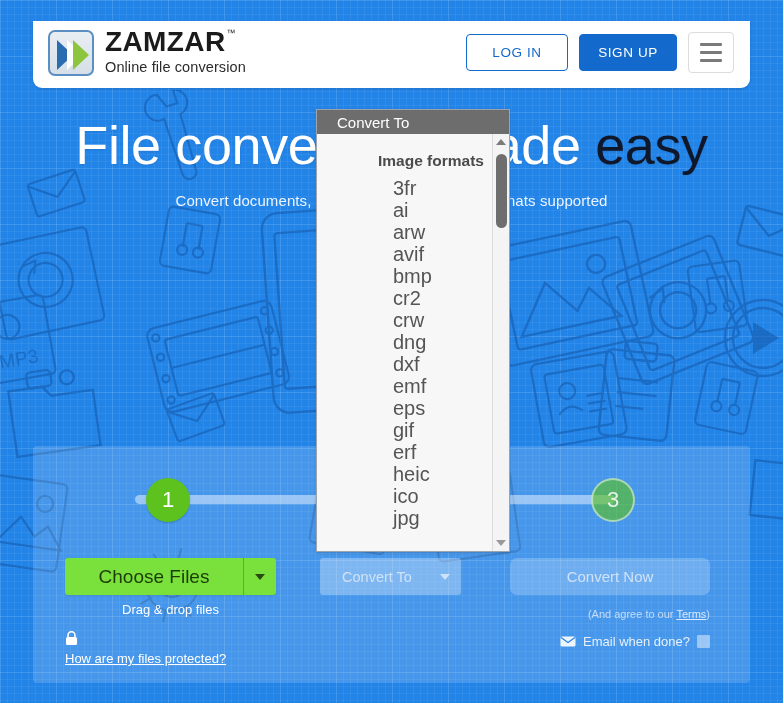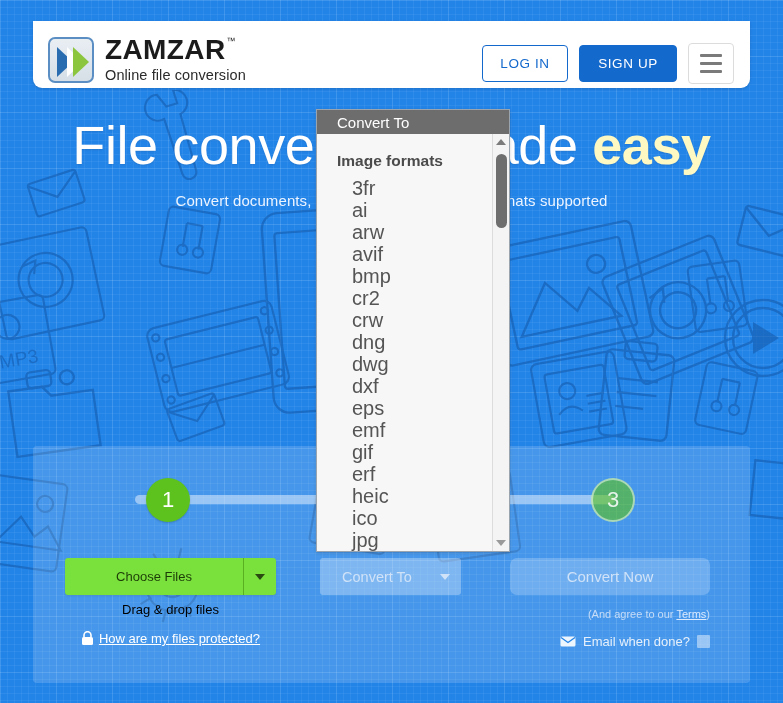--- a/index.html
+++ b/index.html
@@ -47,21 +47,21 @@
     position: absolute;
     left: 33px;
     top: 21px;
     width: 717px;
     height: 67px;
     background: #ffffff;
     border-bottom-left-radius: 9px;
     border-bottom-right-radius: 9px;
     box-shadow: 0 1px 3px rgba(0,0,0,0.14);
     display: flex;
-    align-items: flex-end;
+    align-items: center;
     padding: 0 16px 4px 15px;
     z-index: 30;
   }
 
   #logo-block { display: flex; align-items: center; gap: 11px; }
 
   #logo-tile {
     width: 46px; height: 46px;
     border-radius: 7px;
     background: linear-gradient(#e9eef3, #d6dfe7);
@@ -105,21 +105,21 @@
     border-radius: 4px;
     font-size: 13.5px;
     letter-spacing: 0.6px;
     display: flex;
     align-items: center;
     justify-content: center;
     cursor: pointer;
     user-select: none;
   }
   #login-button {
-    width: 86px;
+    width: 102px;
     border: 1px solid #1469cc;
     color: #1469cc;
     background: #fff;
   }
   #signup-button {
     width: 98px;
     background: #1469cc;
     color: #ffffff;
     border: 1px solid #1469cc;
   }
@@ -150,22 +150,22 @@
   }
   #hero-title {
     font-size: 54px;
     color: #ffffff;
     line-height: 1.03;
     letter-spacing: -0.4px;
     text-shadow: 0 1px 2px rgba(0,0,0,0.10);
     white-space: nowrap;
   }
   #hero-title .accent {
-    color: #fef9c3;
-    font-weight: bold;
+    color: #0f172a;
+    font-weight: normal;
   }
   #hero-sub {
     font-size: 15px;
     color: #ecf4ff;
     margin-top: 18px;
     letter-spacing: 0.1px;
     white-space: nowrap;
   }
 
   
@@ -218,21 +218,21 @@
     background: #7ae03c;
     border-radius: 3px;
     display: flex;
     z-index: 9;
     cursor: pointer;
     box-shadow: 0 1px 2px rgba(0,0,0,0.12);
   }
   #choose-files-label {
     flex: 1;
     display: flex; align-items: center; justify-content: center;
-    font-size: 13px;
+    font-size: 19px;
     color: #1d3d08;
   }
   #choose-files-caret {
     width: 33px;
     border-left: 1px solid #59b021;
     display: flex; align-items: center; justify-content: center;
     cursor: pointer;
   }
   .caret-dn {
     width: 0; height: 0;
@@ -282,30 +282,31 @@
     cursor: default;
   }
 
   
   #drag-drop-text {
     position: absolute;
     left: 65px; top: 602px;
     width: 211px;
     text-align: center;
     font-size: 13px;
-    color: #000000;
+    color: #ffffff;
     z-index: 9;
   }
   #protected-row {
     position: absolute;
     left: 65px; top: 631px;
     width: 211px;
     display: flex; align-items: flex-start; justify-content: center;
     gap: 5px;
     z-index: 9;
+    flex-direction: column;
   }
   #protected-link {
     font-size: 13px;
     color: #ffffff;
     text-decoration: underline;
     cursor: pointer;
   }
 
   #terms-row {
     position: absolute;
@@ -357,20 +358,21 @@
   }
   #dropdown-body {
     flex: 1;
     display: flex;
     overflow: hidden;
   }
   #dropdown-list {
     flex: 1;
     padding-top: 18px;
     overflow: hidden;
+    padding-left: 41px;
   }
   .group-label {
     font-size: 15.5px;
     font-weight: bold;
     color: #4b4b4b;
     padding: 0 0 7px 20px;
   }
   .fmt-item {
     font-size: 20px;
     color: #555555;
@@ -677,24 +679,23 @@
         <div class="group-label">Image formats</div>
         <div id="fmt-items">
             <div class="fmt-item">3fr</div>
             <div class="fmt-item">ai</div>
             <div class="fmt-item">arw</div>
             <div class="fmt-item">avif</div>
             <div class="fmt-item">bmp</div>
             <div class="fmt-item">cr2</div>
             <div class="fmt-item">crw</div>
             <div class="fmt-item">dng</div>
-            <div class="fmt-item">dwg</div>
             <div class="fmt-item">dxf</div>
+            <div class="fmt-item">emf</div>
             <div class="fmt-item">eps</div>
-            <div class="fmt-item">emf</div>
             <div class="fmt-item">gif</div>
             <div class="fmt-item">erf</div>
             <div class="fmt-item">heic</div>
             <div class="fmt-item">ico</div>
             <div class="fmt-item">jpg</div>
           </div>
       </div>
       <div id="dropdown-scrollbar">
         <div class="sb-arrow">
           <span class="sb-up"></span>

